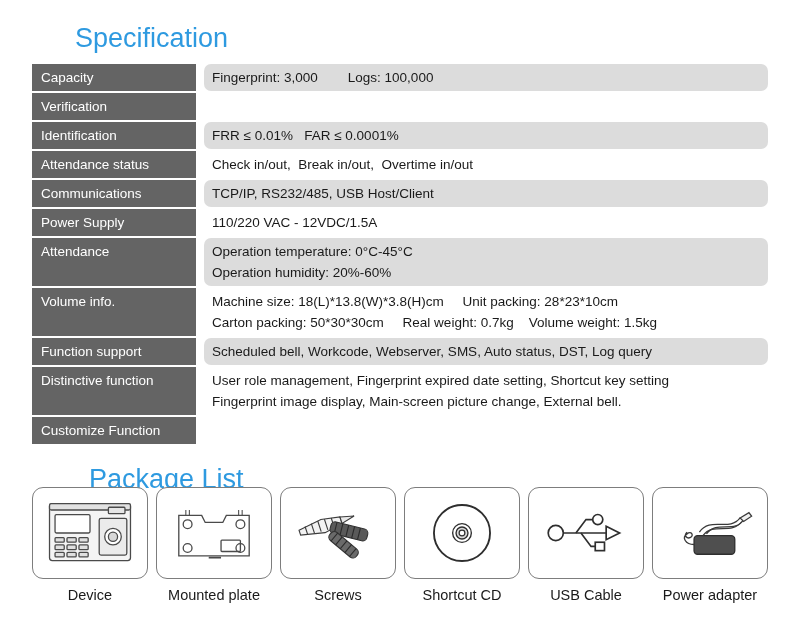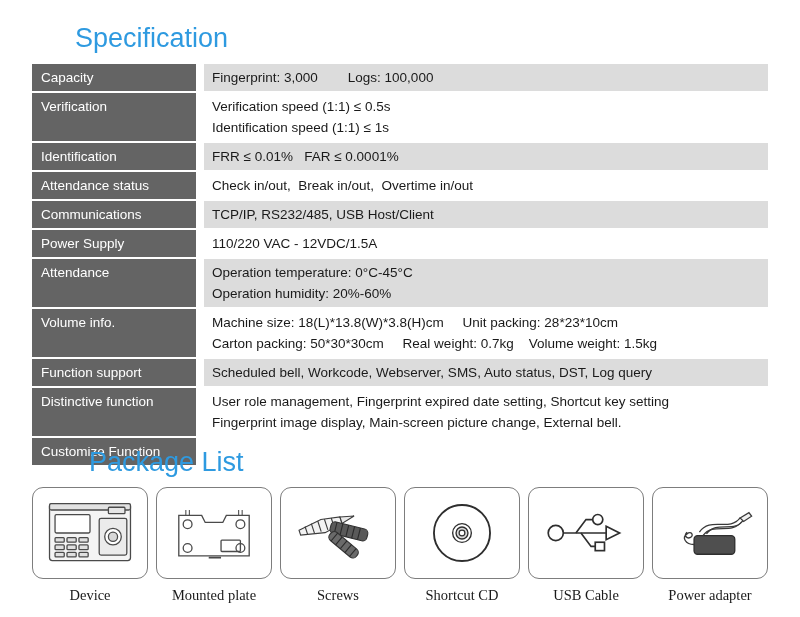--- a/index.html
+++ b/index.html
@@ -19,21 +19,21 @@
   .section-title {
     color: #2e9ae0;
     font-size: 27px;
     font-weight: 400;
     letter-spacing: 0px;
     line-height: 1;
     margin-left: 43px;
   }
 
   #spec-title { position: absolute; left: 32px; top: 25px; }
-  #pkg-title  { position: absolute; left: 32px; top: 449px; padding-left: 14px; }
+  #pkg-title  { position: absolute; left: 32px; top: 466px; padding-left: 14px; }
 
   
   .spec-table {
     position: absolute;
     left: 32px;
     top: 64px;
     width: 736px;
     border-collapse: separate;
     border-spacing: 0;
   }
@@ -50,36 +50,36 @@
     line-height: 21px;
   }
   .spec-value {
     flex: 1 1 auto;
     padding: 3px 0 3px 8px;
     box-sizing: border-box;
     font-size: 13.5px;
     line-height: 21px;
     color: #1a1a1a;
     background: transparent;
+    border-radius: 7px;
   }
   .spec-row.shaded .spec-value { background: #dcdcdc; }
   .spec-value .line { display: block; white-space: pre; }
 
   
   .spec-gap { flex: 0 0 8px; }
 
   
   .pkg-strip {
     position: absolute;
     left: 32px;
     top: 487px;
     width: 736px;
     display: flex;
     justify-content: space-between;
-    font-family: Liberation Serif, serif;
   }
   .pkg-item { width: 116px; text-align: center; }
   .pkg-box {
     width: 116px;
     height: 92px;
     border: 1px solid #7d7d7d;
     border-radius: 11px;
     box-sizing: border-box;
     display: flex;
     align-items: center;
@@ -103,24 +103,20 @@
     <div class="spec-row shaded">
       <div class="spec-label">Capacity</div>
       <div class="spec-gap"></div>
       <div class="spec-value">
         <span class="line">Fingerprint: 3,000        Logs: 100,000</span>
       </div>
     </div>
     <div class="spec-row">
       <div class="spec-label">Verification</div>
       <div class="spec-gap"></div>
-      <div class="spec-value">
-        <span class="line">Verification speed (1:1) ≤ 0.5s</span>
-        <span class="line">Identification speed (1:1) ≤ 1s</span>
-      </div>
     </div>
     <div class="spec-row shaded">
       <div class="spec-label">Identification</div>
       <div class="spec-gap"></div>
       <div class="spec-value">
         <span class="line">FRR ≤ 0.01%   FAR ≤ 0.0001%</span>
       </div>
     </div>
     <div class="spec-row">
       <div class="spec-label">Attendance status</div>

